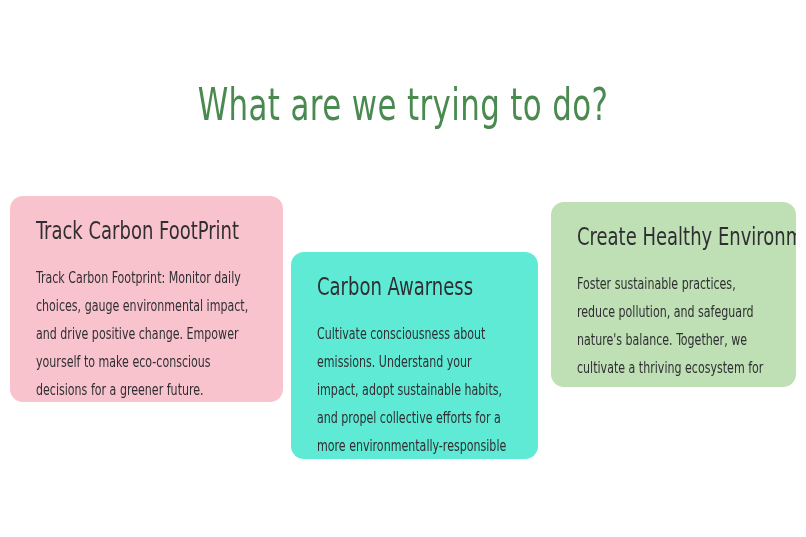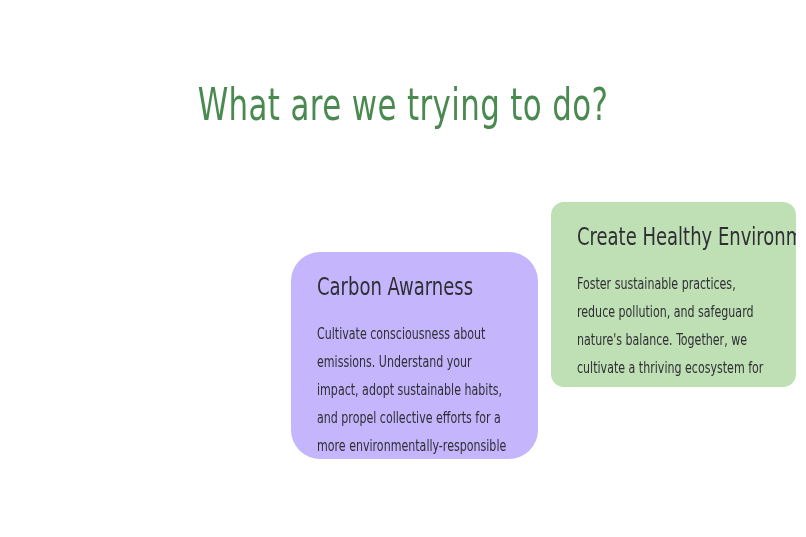--- a/index.html
+++ b/index.html
@@ -68,22 +68,26 @@
   #card-aware    { left: 291px; top: 236px; width: 247px; height: 207px; }
   #card-environ  { left: 551px; top: 186px; width: 245px; height: 185px; }
 </style>
 </head>
 <body>
 
 <div id="slide" style="background: rgb(255, 255, 255);">
 
   <h1 id="page-title" style="color: rgb(74, 138, 80);">What are we trying to do?</h1>
 
+  <div class="card" id="card-track" style="background: rgb(249, 195, 206);">
+    <div class="card-heading" style="color: rgb(47, 47, 51);">Track Carbon FootPrint</div>
+    <p class="card-body" style="color: rgb(47, 47, 51);">Track Carbon Footprint: Monitor daily choices, gauge environmental impact, and drive positive change. Empower yourself to make eco-conscious decisions for a greener future.</p>
+  </div>
 
-  <div class="card" id="card-aware" style="background: #c4b5fd; border-radius: 29px;">
+  <div class="card" id="card-aware" style="background: #5eead4;">
     <div class="card-heading" style="color: rgb(47, 47, 51);">Carbon Awarness</div>
     <p class="card-body" style="color: rgb(47, 47, 51);">Cultivate consciousness about emissions. Understand your impact, adopt sustainable habits, and propel collective efforts for a more environmentally-responsible world.</p>
   </div>
 
   <div class="card" id="card-environ" style="background: rgb(191, 223, 181);">
     <div class="card-heading" style="color: rgb(47, 47, 51);">Create Healthy Environment</div>
     <p class="card-body" style="color: rgb(47, 47, 51);">Foster sustainable practices, reduce pollution, and safeguard nature's balance. Together, we cultivate a thriving ecosystem for present and future generations.</p>
   </div>
 
 </div>

